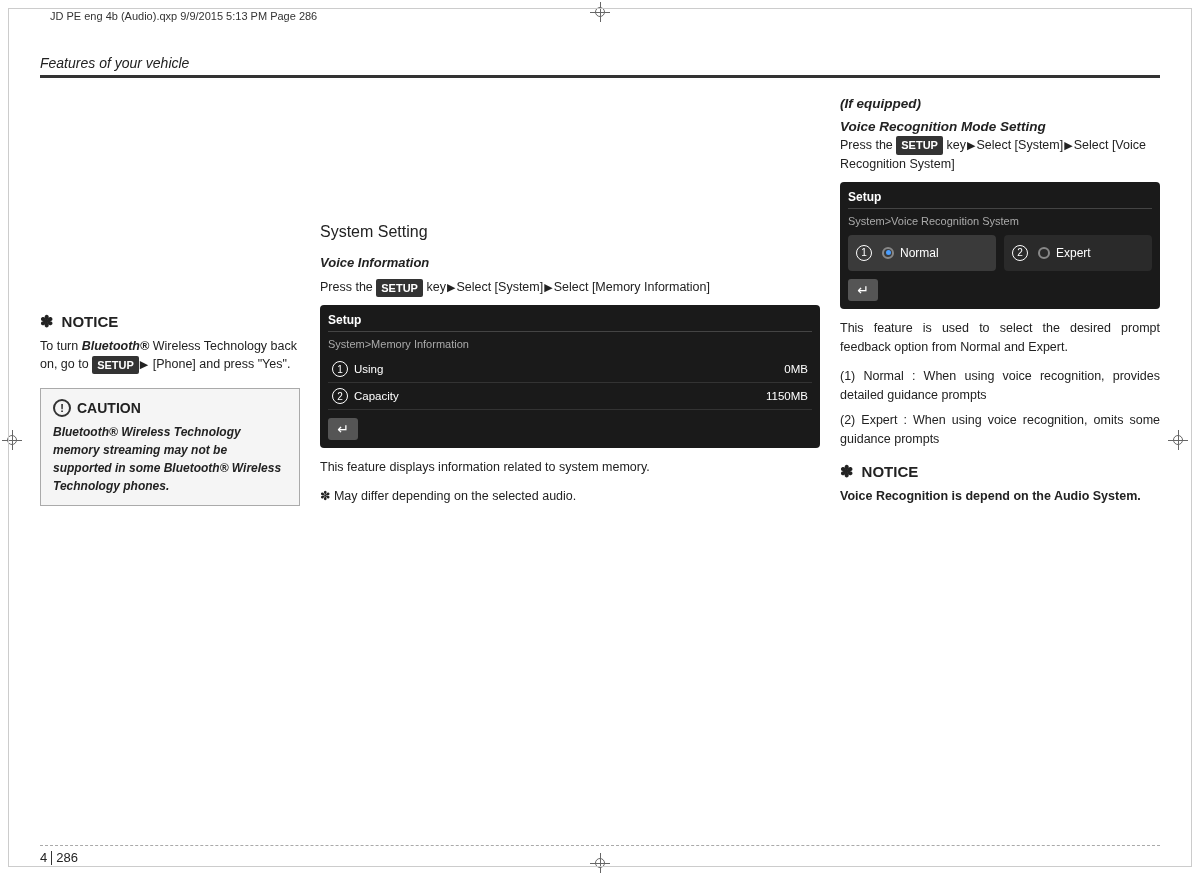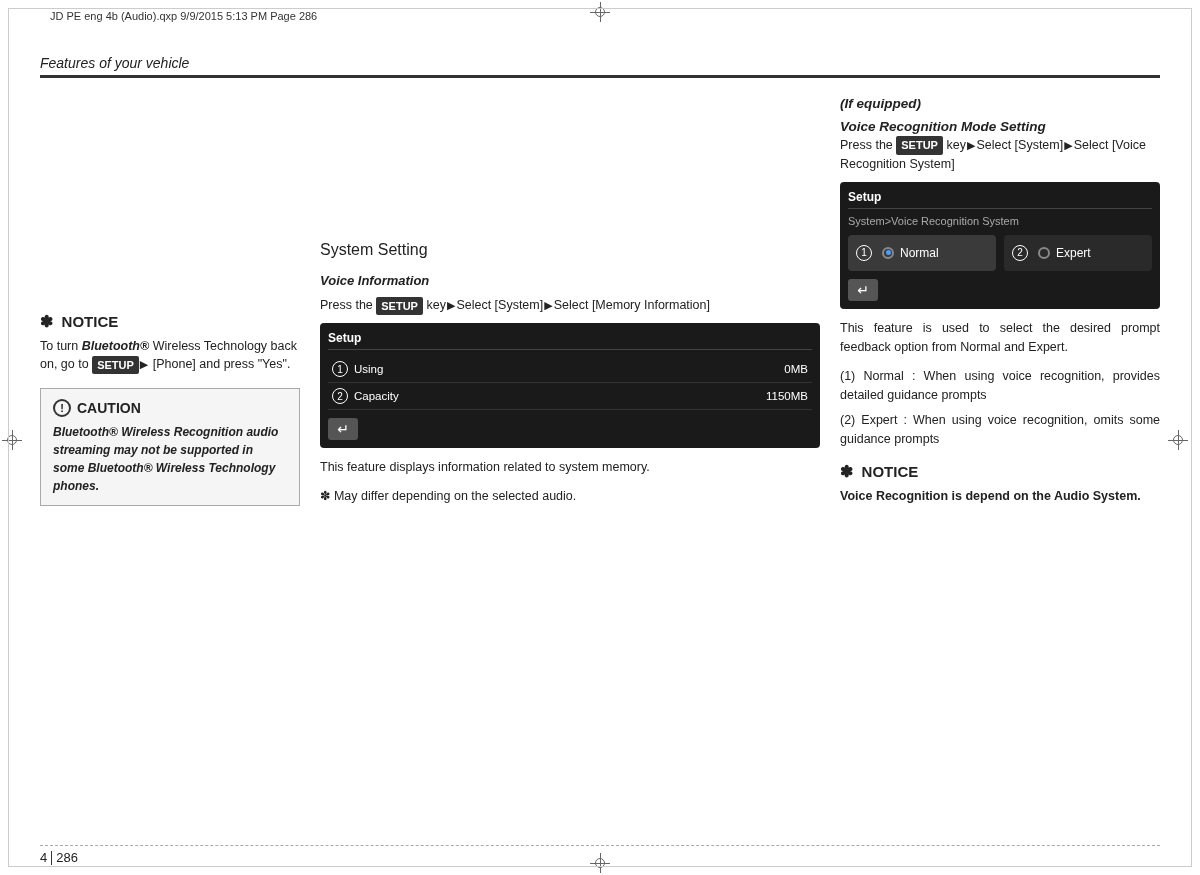--- a/index.html
+++ b/index.html
@@ -410,38 +410,39 @@
         <div class="notice-text">
           <span>To turn </span><em>Bluetooth®</em><span> Wireless Technology back on, go to </span><span class="setup-badge">SETUP</span><span class="arrow-right">▶</span><span> [Phone] and press "Yes".</span>
         </div>
       </div>
 
       <div class="caution-box">
         <div class="caution-title">
           <span class="caution-icon">!</span>
           <span>CAUTION</span>
         </div>
-        <div class="caution-text">Bluetooth® Wireless Recognition audio streaming may not be supported in some Bluetooth® Wireless Technology phones.</div>
+        <div class="caution-text">Bluetooth® Wireless Technology memory streaming may not be supported in some Bluetooth® Wireless Technology phones.</div>
       </div>
     </div>
 
     <div class="col-middle">
 
       <div class="section-title">System Setting</div>
 
       <div class="sub-section-title">Voice Information</div>
 
       <div class="press-line">
         <span>Press the </span><span class="setup-badge">SETUP</span> <span> key</span><span class="arrow-right">▶</span><span>Select [System]</span><span class="arrow-right">▶</span><span>Select [Memory Information]</span>
       </div>
 
       <div class="setup-screen">
         <div class="setup-screen-header">
           <span>Setup</span>
         </div>
+        <div style="font-size:11px; color:#aaa; margin-bottom:6px;">System&gt;Memory Information</div>
         <div class="setup-row">
           <div class="setup-row-label">
             <span class="row-num">1</span>
             <span>Using</span>
           </div>
           <span>0MB</span>
         </div>
         <div class="setup-row">
           <div class="setup-row-label">
             <span class="row-num">2</span>

